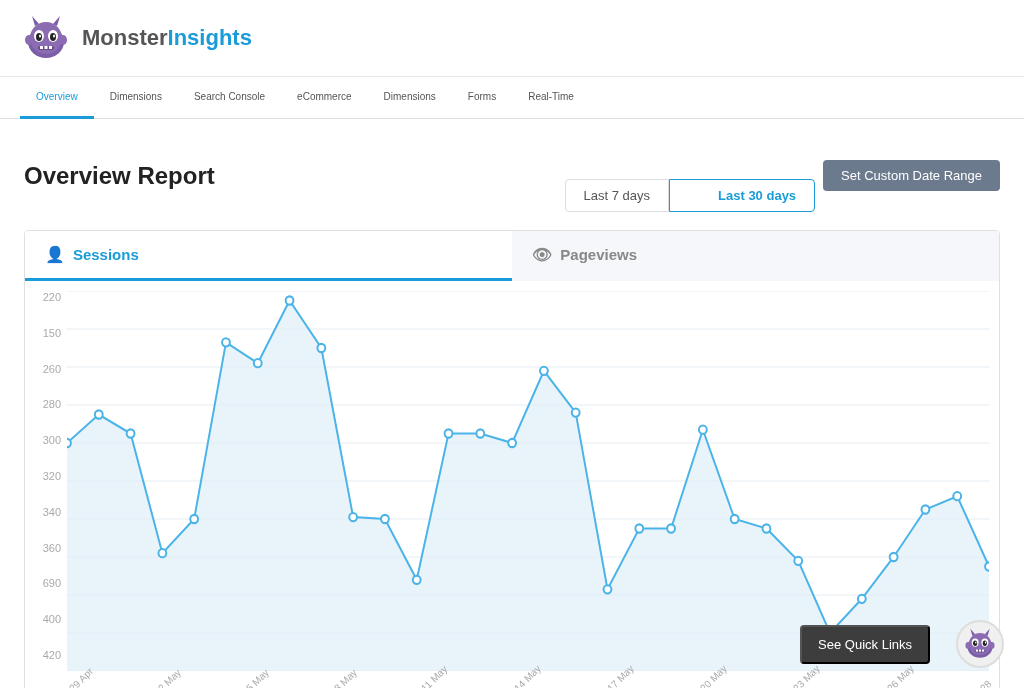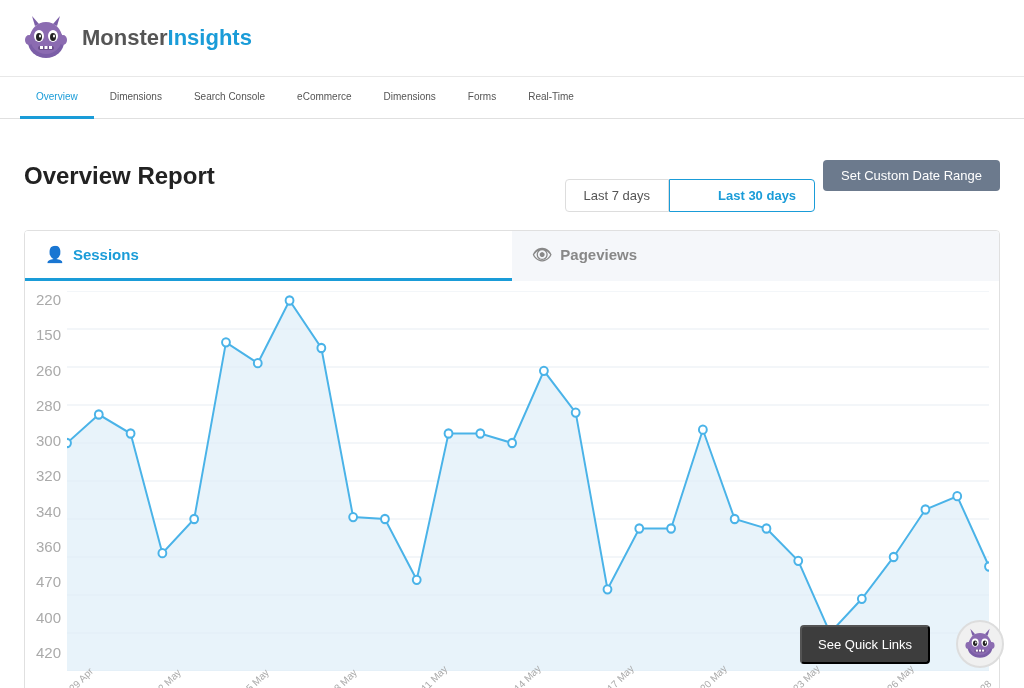--- a/index.html
+++ b/index.html
@@ -136,21 +136,21 @@
       left: 0;
       top: 0;
       bottom: 30px;
       width: 42px;
       display: flex;
       flex-direction: column-reverse;
       justify-content: space-between;
       padding: 10px 0;
     }
     .y-label {
-      font-size: 15px;
+      font-size: 11px;
       color: #aaa;
       text-align: right;
       padding-right: 6px;
     }
 
     
     .x-axis {
       position: absolute;
       bottom: 0;
       left: 42px;
@@ -282,21 +282,21 @@
         <span class="tab-icon">👁</span>
         <span>Pageviews</span>
       </div>
     </div>
 
     <div class="chart-area">
 
       <div class="y-axis">
         <span class="y-label">420</span>
         <span class="y-label">400</span>
-        <span class="y-label">470</span>
+        <span class="y-label">690</span>
         <span class="y-label">360</span>
         <span class="y-label">340</span>
         <span class="y-label">320</span>
         <span class="y-label">300</span>
         <span class="y-label">280</span>
         <span class="y-label">260</span>
         <span class="y-label">150</span>
         <span class="y-label">220</span>
       </div>
 

